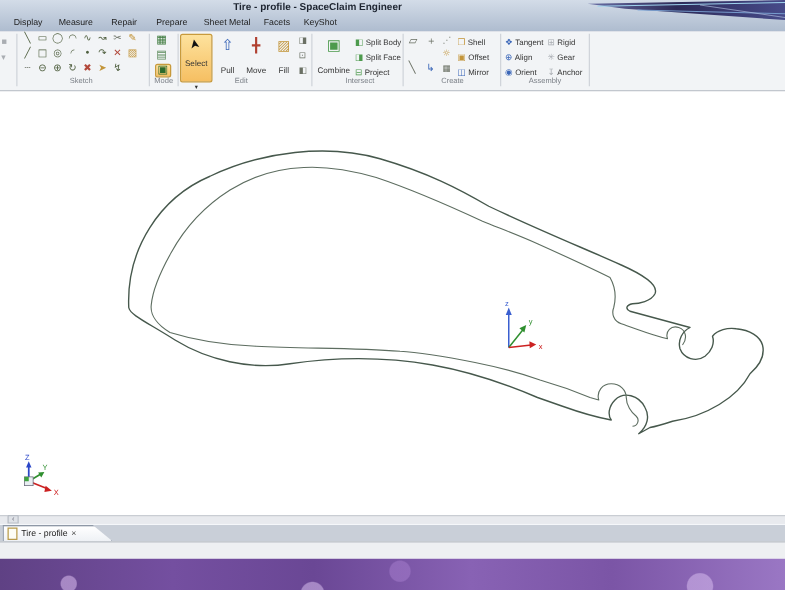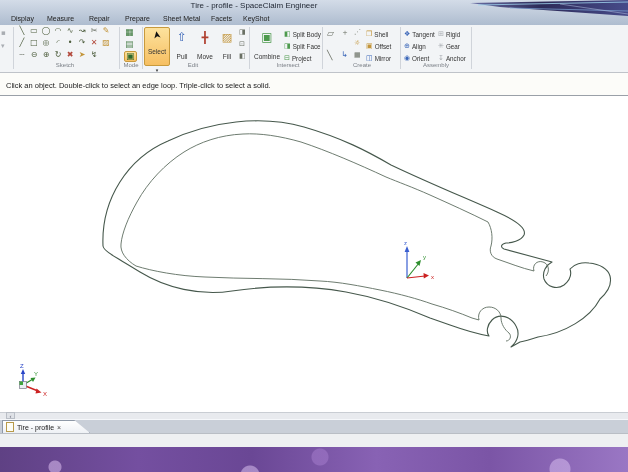--- a/index.html
+++ b/index.html
@@ -5,21 +5,21 @@
   html,body{margin:0;padding:0;}
   body{width:628px;height:472px;overflow:hidden;font-family:"Liberation Sans",sans-serif;
        -webkit-font-smoothing:antialiased;}
   #app{position:relative;width:628px;height:472px;background:#fff;}
   .abs{position:absolute;}
   .ic{font-family:"DejaVu Sans",sans-serif;line-height:1;display:inline-block;}
 
   
   #header{left:0;top:0;width:628px;height:25px;
           background:linear-gradient(#d3dce8,#aebccf);border-bottom:1px solid #8d9bb0;}
-  #title{left:0;top:1px;width:508px;text-align:center;font-size:8px;color:#1d2430;font-weight:normal;}
+  #title{left:0;top:1px;width:508px;text-align:center;font-size:8px;color:#1d2430;font-weight:bold;}
   #swirl{right:0;top:0;}
   .menu-item{top:14px;font-size:7px;color:#222;padding:1px 3px;cursor:default;}
 
   
   #ribbon{left:0;top:25px;width:628px;height:47px;background:#f2f4f6;border-bottom:1px solid #c2c7ce;}
   .vsep{top:2px;width:1px;height:42px;background:#d0d4da;}
   .gl{font-size:6px;color:#7a7f86;text-align:center;top:37px;}
   .ri{font-size:8px;width:12px;height:12px;text-align:center;}
   .ig{color:#4f5f3f;} .irr{color:#b2483a;} .igd{color:#c3953a;} .ib{color:#3a66b8;} .ik{color:#6a7064;}
   .gy{color:#a9adb2;}
@@ -238,23 +238,20 @@
     <div class="abs" style="left:438px;top:27px">
       <div class="row-item">
           <span class="ic gy" style="font-size:7px">↧</span>
       <span class="sm-lbl gy">Anchor</span>
         </div>
     </div>
     <div class="gl abs" style="left:404px;width:64px">Assembly</div>
     <div class="vsep abs" style="left:471px"></div>
   </div>
 
-  <div id="hintbar" class="abs">
-    <div id="hint-text" class="abs">Click an object. Double-click to select an edge loop. Triple-click to select a solid.</div>
-  </div>
 
   <div id="canvas" class="abs">
     <svg width="628" height="316" viewBox="0 96 628 316">
       <path fill="#ffffff" stroke="#46584c" stroke-width="1.1" stroke-linejoin="round" d="M103,246 C101,199 128,158 168,141 C210,121 262,115 304,127 C342,138 367,151 391,165 C431,184 468,199 497,212 C515,220 527,228 524,235 C521,241 511,243 506,243 C501,244 500,247 504,249 L552,262 C546,265 542,272 544,279 C547,287 557,290 564,285 C569,281 572,275 570,269 C574,264 582,262 589,263 C600,264 608,269 610,276 C612,284 608,292 600,299 C590,318 565,333 538,337 C532,339 526,341 520,342 L511,347 C518,341 520,333 516,326 C511,316 499,313 492,320 C487,325 486,332 489,336 C478,334 464,330 450,325 L430,318 C402,306 374,297 346,292 C306,285 266,286 232,291 C200,296 166,288 140,272 C118,258 104,252 103,246 Z"></path>
       <path fill="none" stroke="#5d6d60" stroke-width="0.9" stroke-linejoin="round" d="M546,276 C550,271 549,264 543,262 C537,260 532,265 534,271 C521,268 509,263 497,259 C491,257 489,251 491,246 C493,238 492,229 488,222 C470,213 450,204 430,195 C412,187 398,182 386,177 C358,164 328,151 301,142 C280,136 260,133 243,134 C220,135 200,142 184,152 C165,164 148,182 137,202 C128,218 122,233 121,244 C120,252 126,260 136,266 C152,271 178,276 205,277 C243,279 283,278 320,281 C340,282 360,286 380,290 C400,294 418,299 432,304 C446,308 460,313 472,318 L479,320 C477,313 482,307 489,307 C496,307 501,312 501,318 C501,324 505,330 509,333 C512,336 510,341 506,341"></path>
 
       <g>
         <line x1="407" y1="278" x2="407" y2="250" stroke="#3a5fd0" stroke-width="1.2"></line>
         <polygon points="407,246 404.6,252 409.4,252" fill="#3a5fd0"></polygon>
         <line x1="407" y1="278" x2="419" y2="263" stroke="#2f8f2f" stroke-width="1.2"></line>

